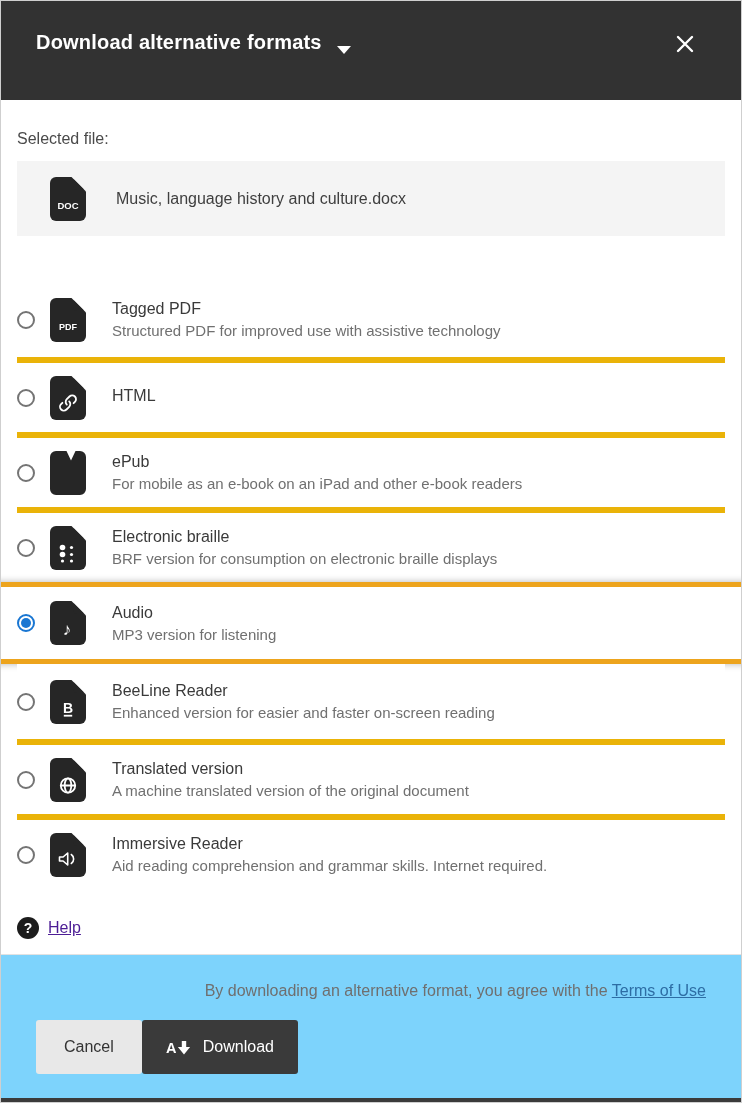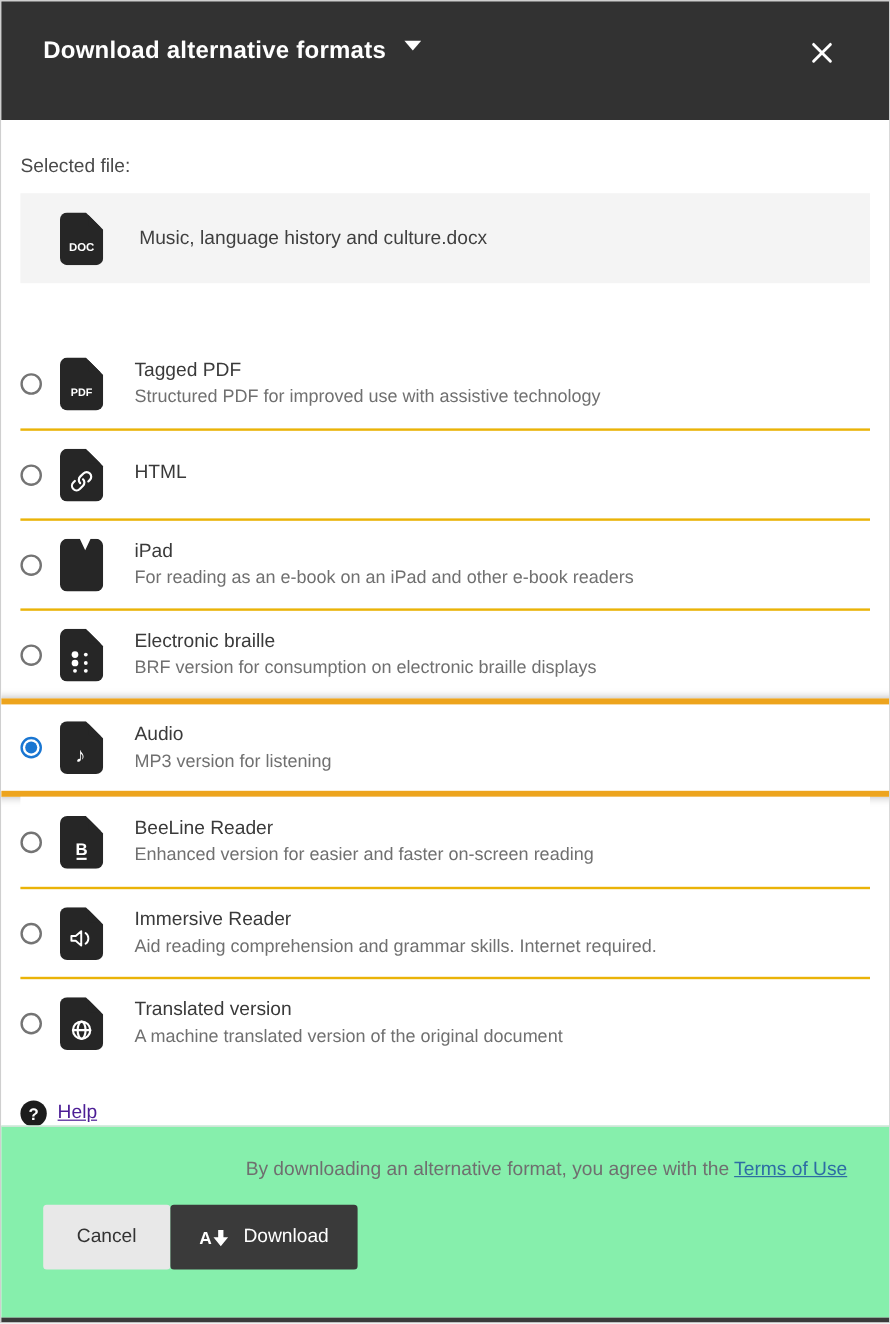--- a/index.html
+++ b/index.html
@@ -5,34 +5,34 @@
   :root{
     --orange:#EDA41D; --blue:#1976D2; --link:#2D6DA4; --hdr:#323232;
   }
   *{box-sizing:border-box;margin:0;padding:0}
   html,body{background:#fff}
   body{font-family:"Liberation Sans",sans-serif;}
   .page{width:742px;height:1103px;border:1px solid #cfcfcf;display:flex;flex-direction:column;overflow:hidden;background:#fff}
 
   
   .hdr{background:var(--hdr);height:99px;flex:none;display:flex;align-items:flex-start;justify-content:space-between;padding:30px 44px 0 35px}
-  .hdr-title-wrap{display:flex;align-items:flex-start;gap:15px;cursor:pointer;background:none;border:none}
+  .hdr-title-wrap{display:flex;align-items:flex-end;gap:15px;cursor:pointer;background:none;border:none}
   .hdr-title{color:#fff;font-size:20px;font-weight:bold;letter-spacing:.2px}
   .caret{width:0;height:0;border-left:7px solid transparent;border-right:7px solid transparent;border-top:8px solid #fff;display:inline-block;margin-top:3px}
   .close-btn{background:none;border:none;cursor:pointer;padding:2px;margin-top:1px}
 
   
   .bdy{flex:1;padding:30px 16px 0;background:#fff;overflow:hidden}
   .sel-label{font-size:16px;color:#4a4a4a}
   .file-box{margin-top:13px;height:75px;background:#f4f4f4;display:flex;align-items:center;padding-left:33px}
   .file-name{margin-left:4px;font-size:16px;color:#3f3f3f}
 
   .rows{margin-top:46px}
   .format-row{display:flex;align-items:center;height:75px;cursor:pointer;background:#fff}
-  .format-row + .format-row{border-top:2px solid #eab308}
+  .format-row + .format-row{border-top:6px solid #eab308}
   .format-row.selected{border:5px solid var(--orange);margin:0 -30px;padding:0 25px;height:82px;box-shadow:0 0 7px rgba(0,0,0,.30)}
   .format-row.selected + .format-row{border-top:none}
 
   .radio{flex:none;width:18px;height:18px;border:2px solid #747474;border-radius:50%;position:relative;margin-right:15px;background:#fff}
   .radio.checked{border-color:var(--blue)}
   .radio.checked::after{content:"";position:absolute;inset:2px;border-radius:50%;background:var(--blue)}
 
   .ficon{flex:none;width:36px;height:44px;margin-right:26px}
   .fbody,.fflap,.fdot{fill:#262626}
   .fdot{fill:#fff}
@@ -40,21 +40,21 @@
   .fbadge{fill:#fff;font-weight:bold;font-family:"Liberation Sans",sans-serif}
 
   .ftitle{font-size:16px;color:#3a3a3a;margin-bottom:4px}
   .fdesc{font-size:15px;color:#707070}
 
   .help{display:inline-flex;align-items:center;gap:9px;margin-top:28px;cursor:pointer;text-decoration:none}
   .help-icon{width:22px;height:22px;border-radius:50%;background:#1c1c1c;color:#fff;font-weight:bold;font-size:14px;display:flex;align-items:center;justify-content:center}
   .help-label{color:#4c1d95;font-size:16px;text-decoration:underline}
 
   
-  .ftr{flex:none;height:160px;background:#86efac;border-top:1px solid #e2e2e2;padding:27px 35px 0}
+  .ftr{flex:none;height:144px;background:#7dd3fc;border-top:1px solid #e2e2e2;padding:27px 35px 0}
   .terms{text-align:right;font-size:16px;color:#6f6f6f}
   .terms a{color:var(--link);text-decoration:underline;cursor:pointer}
   .btn-row{display:flex;justify-content:flex-start;align-items:center;margin-top:20px}
   .btn-cancel{background:#e8e8e8;border:none;border-radius:3px;padding:0 28px;height:54px;font-size:16px;color:#333;cursor:pointer;font-family:"Liberation Sans",sans-serif}
   .btn-download{background:#3a3a3a;border:none;border-radius:3px;height:54px;padding:0 24px;display:flex;align-items:center;gap:10px;color:#fff;font-size:16px;cursor:pointer;font-family:"Liberation Sans",sans-serif}
   .bottom-strip{flex:none;height:4px;background:#3a3a3a}
 </style>
 </head>
 <body>
 
@@ -114,22 +114,22 @@
           <div class="ftitle">HTML</div>
         </div>
       </div>
 
       <div class="format-row">
         <span class="radio"></span>
         <svg class="ficon" viewBox="0 0 36 44">
           <path class="fbody" d="M6 0 H16.5 L21 9.5 L25.5 0 H30 A6 6 0 0 1 36 6 V38 A6 6 0 0 1 30 44 H6 A6 6 0 0 1 0 38 V6 A6 6 0 0 1 6 0 Z"></path>
         </svg>
         <div class="ftext">
-          <div class="ftitle">iPad</div>
-          <div class="fdesc">For reading as an e-book on an iPad and other e-book readers</div>
+          <div class="ftitle">ePub</div>
+          <div class="fdesc">For mobile as an e-book on an iPad and other e-book readers</div>
         </div>
       </div>
 
       <div class="format-row">
         <span class="radio"></span>
         <svg class="ficon" viewBox="0 0 36 44">
           <path class="fbody" d="M6 0 H21.5 L36 14.5 V38 A6 6 0 0 1 30 44 H6 A6 6 0 0 1 0 38 V6 A6 6 0 0 1 6 0 Z"></path>
           <path class="fflap" d="M23.5 2 L34 12.5 H26.5 A3 3 0 0 1 23.5 9.5 Z"></path>
           <circle class="fdot" cx="12.5" cy="21.5" r="2.8"></circle>
           <circle class="fdot" cx="12.5" cy="28.5" r="2.8"></circle>
@@ -169,41 +169,41 @@
           <div class="ftitle">BeeLine Reader</div>
           <div class="fdesc">Enhanced version for easier and faster on-screen reading</div>
         </div>
       </div>
 
       <div class="format-row">
         <span class="radio"></span>
         <svg class="ficon" viewBox="0 0 36 44">
           <path class="fbody" d="M6 0 H21.5 L36 14.5 V38 A6 6 0 0 1 30 44 H6 A6 6 0 0 1 0 38 V6 A6 6 0 0 1 6 0 Z"></path>
           <path class="fflap" d="M23.5 2 L34 12.5 H26.5 A3 3 0 0 1 23.5 9.5 Z"></path>
-          <path class="fglyph" style="stroke-width:1.6" d="M9.5 24 h3.6 l4.6-4 v12 l-4.6-4 H9.5 Z"></path>
-          <path class="fglyph" style="stroke-width:1.6" d="M21.3 21.5 a5.5 5.5 0 0 1 0 9"></path>
-        </svg>
-        <div class="ftext">
-          <div class="ftitle">Immersive Reader</div>
-          <div class="fdesc">Aid reading comprehension and grammar skills. Internet required.</div>
-        </div>
-      </div>
-
-      <div class="format-row">
-        <span class="radio"></span>
-        <svg class="ficon" viewBox="0 0 36 44">
-          <path class="fbody" d="M6 0 H21.5 L36 14.5 V38 A6 6 0 0 1 30 44 H6 A6 6 0 0 1 0 38 V6 A6 6 0 0 1 6 0 Z"></path>
-          <path class="fflap" d="M23.5 2 L34 12.5 H26.5 A3 3 0 0 1 23.5 9.5 Z"></path>
           <circle class="fglyph" cx="18" cy="27.5" r="7.2"></circle>
           <path class="fglyph" d="M10.8 27.5 H25.2"></path>
           <ellipse class="fglyph" cx="18" cy="27.5" rx="3.3" ry="7.2"></ellipse>
         </svg>
         <div class="ftext">
           <div class="ftitle">Translated version</div>
           <div class="fdesc">A machine translated version of the original document</div>
+        </div>
+      </div>
+
+      <div class="format-row">
+        <span class="radio"></span>
+        <svg class="ficon" viewBox="0 0 36 44">
+          <path class="fbody" d="M6 0 H21.5 L36 14.5 V38 A6 6 0 0 1 30 44 H6 A6 6 0 0 1 0 38 V6 A6 6 0 0 1 6 0 Z"></path>
+          <path class="fflap" d="M23.5 2 L34 12.5 H26.5 A3 3 0 0 1 23.5 9.5 Z"></path>
+          <path class="fglyph" style="stroke-width:1.6" d="M9.5 24 h3.6 l4.6-4 v12 l-4.6-4 H9.5 Z"></path>
+          <path class="fglyph" style="stroke-width:1.6" d="M21.3 21.5 a5.5 5.5 0 0 1 0 9"></path>
+        </svg>
+        <div class="ftext">
+          <div class="ftitle">Immersive Reader</div>
+          <div class="fdesc">Aid reading comprehension and grammar skills. Internet required.</div>
         </div>
       </div>
 
     </div>
 
     <a class="help">
       <span class="help-icon">?</span>
       <span class="help-label">Help</span>
     </a>
 

